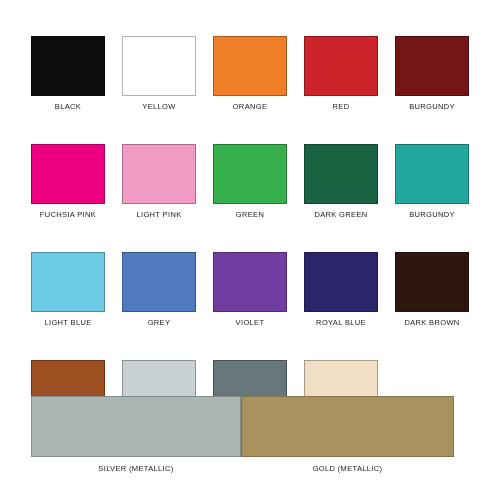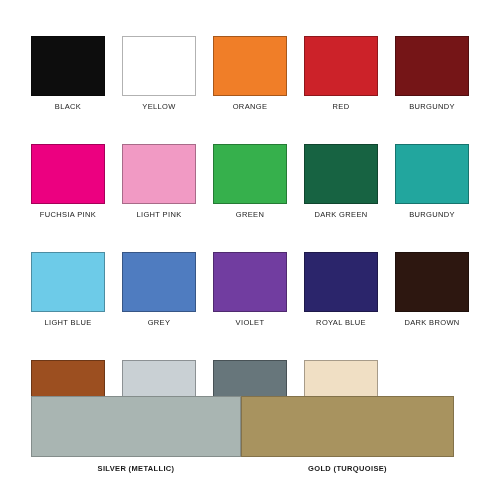--- a/index.html
+++ b/index.html
@@ -58,21 +58,20 @@
     font-family: "Liberation Sans", sans-serif;
   }
 
   .metallic-row {
     position: absolute;
     left: 31px;
     top: 396px;
     width: 369px;
     display: flex;
     justify-content: space-between;
-    font-weight: bold;
   }
 
   .metallic-cell {
     display: flex;
     flex-direction: column;
     align-items: center;
   }
 
   .metallic-chip {
     width: 210px;
@@ -184,17 +183,17 @@
 
   </div>
 
   <div class="metallic-row">
     <div class="metallic-cell">
       <div class="metallic-chip silver-chip" style="background-color: rgb(169, 181, 178);"></div>
       <div class="metallic-label">SILVER (METALLIC)</div>
     </div>
     <div class="metallic-cell">
       <div class="metallic-chip gold-chip" style="background-color: rgb(168, 147, 95);"></div>
-      <div class="metallic-label">GOLD (TURQUOISE)</div>
+      <div class="metallic-label">GOLD (METALLIC)</div>
     </div>
   </div>
 
 </div>
 
 </body></html>

